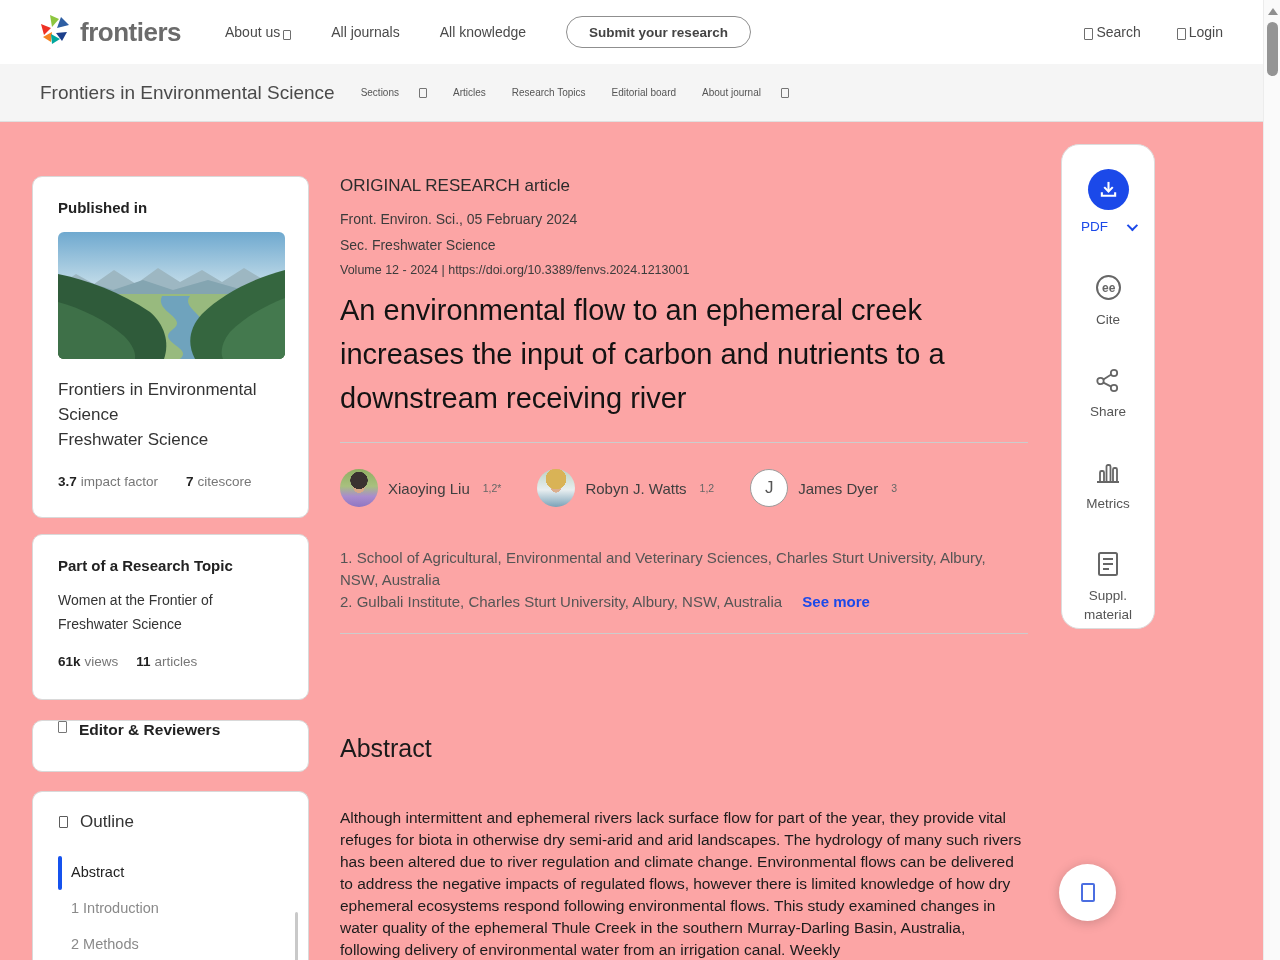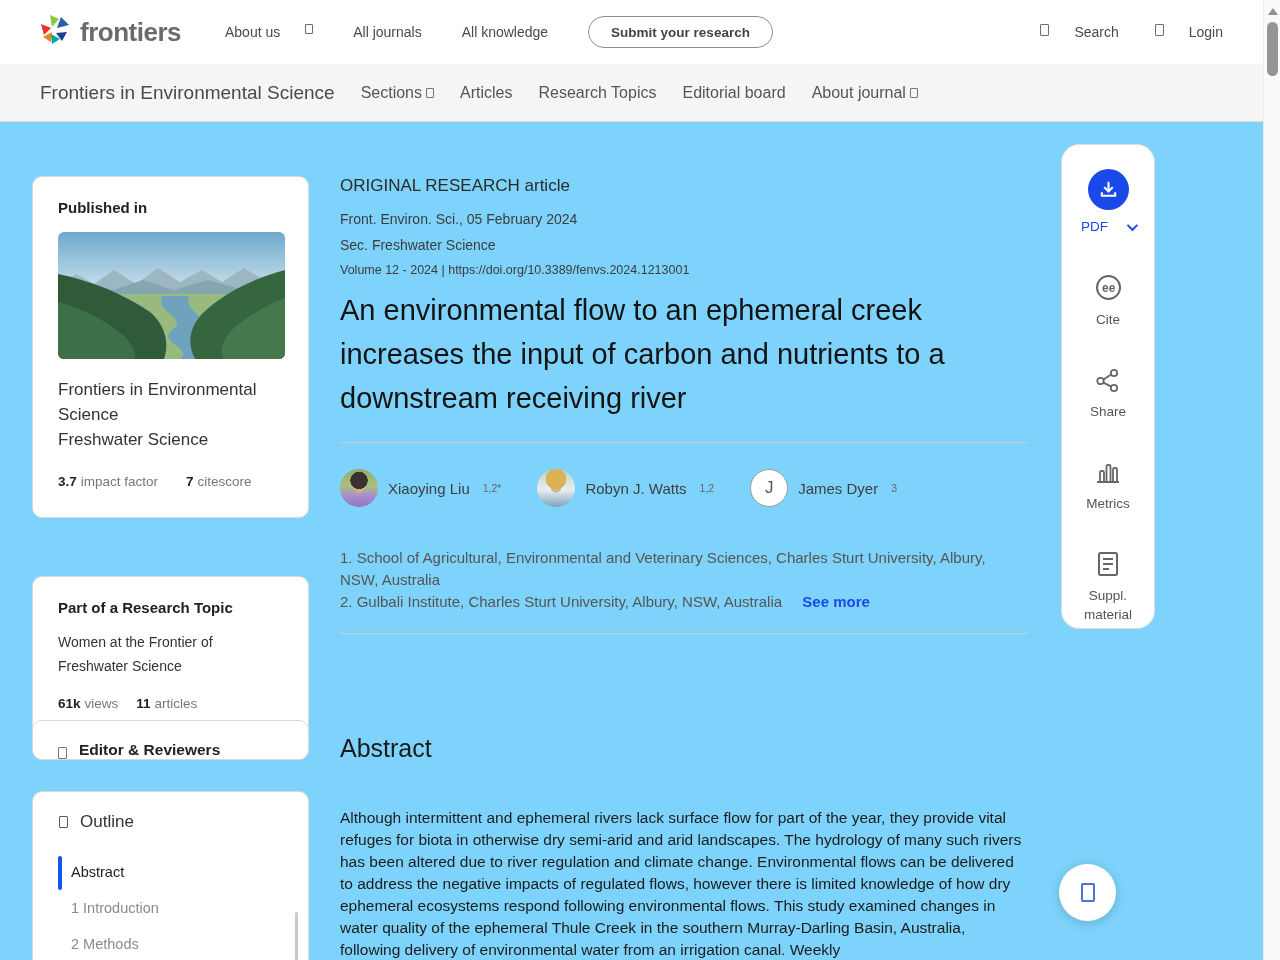--- a/index.html
+++ b/index.html
@@ -1,55 +1,55 @@
 <!DOCTYPE html>
 <html><head>
 <meta charset="utf-8">
 <style>
   * { margin:0; padding:0; box-sizing:border-box; }
   html,body { width:1280px; height:960px; }
   body { font-family:"Liberation Sans","DejaVu Sans",sans-serif; background:#fff; overflow:hidden; }
-  .page { position:relative; width:1280px; height:960px; background:#7dd3fc; overflow:hidden; }
+  .page { position:relative; width:1280px; height:960px; background:#fca5a5; overflow:hidden; }
 
   
   .scroll-rail { position:absolute; top:0; right:0; width:17px; height:960px; background:#fafafa; border-left:1px solid #ececec; }
   .scroll-up-arrow { position:absolute; top:8px; left:4px; width:0; height:0; border-left:5px solid transparent; border-right:5px solid transparent; border-bottom:7px solid #8f8f8f; }
   .scroll-thumb { position:absolute; top:22px; left:3px; width:11px; height:54px; background:#949494; border-radius:6px; }
 
   
   .header { position:absolute; top:0; left:0; width:1263px; height:64px; background:#fff; display:flex; align-items:center; }
   .logo { display:flex; align-items:center; gap:8px; margin-left:38px; cursor:pointer; }
   .logo-text { font-size:26px; font-weight:bold; color:#6b6b6b; letter-spacing:-0.5px; }
   .header-nav { display:flex; align-items:center; margin-left:44px; gap:40px; }
-  .header-link { font-size:14px; color:#4a4a4a; cursor:pointer; display:flex; align-items:flex-start; gap:25px; }
+  .header-link { font-size:14px; color:#4a4a4a; cursor:pointer; display:flex; align-items:flex-end; gap:3px; }
   .tofu { display:inline-block; width:9px; height:12px; border:1px solid currentColor; border-radius:1px; opacity:.8; }
   .tofu-sm { width:8px; height:10px; }
   .submit-btn { margin-left:40px; height:32px; padding:0 22px; border:1px solid #8f8f8f; border-radius:17px; background:#fff; font-size:13.5px; font-weight:bold; color:#444; display:flex; align-items:center; cursor:pointer; }
   .header-right { margin-left:auto; margin-right:40px; display:flex; align-items:center; gap:36px; }
 
   
   .subnav { position:absolute; top:64px; left:0; width:1263px; height:58px; background:#f5f5f5; border-bottom:1px solid #e0e0e0; display:flex; align-items:center; }
   .subnav-journal { margin-left:40px; font-size:19px; color:#4a4a4a; cursor:pointer; }
   .subnav-links { display:flex; align-items:center; margin-left:26px; gap:26px; }
-  .subnav-link { font-size:16px; color:#555; cursor:pointer; display:flex; align-items:center; gap:4px; }
+  .subnav-link { font-size:10px; color:#555; cursor:pointer; display:flex; align-items:center; gap:20px; }
 
   
   .card { position:absolute; left:32px; width:277px; background:#fff; border:1px solid #d9d9d9; border-radius:10px; }
   .card-pubin { top:176px; height:342px; padding:22px 25px; }
   .card-title { font-size:15px; font-weight:bold; color:#222; }
   .cover-img { margin-top:16px; width:227px; height:127px; border-radius:6px; overflow:hidden; display:block; }
   .journal-name { margin-top:18px; font-size:17px; line-height:25px; color:#333; cursor:pointer; }
   .stats-row { margin-top:22px; display:flex; gap:28px; font-size:13.5px; color:#777; }
   .stat-val { font-weight:bold; color:#222; margin-right:4px; }
 
-  .card-topic { top:534px; height:166px; padding:22px 25px;margin-top:42px; }
+  .card-topic { top:534px; height:166px; padding:22px 25px; }
   .topic-name { margin-top:14px; font-size:14px; line-height:24px; color:#333; cursor:pointer; }
   .topic-stats { margin-top:18px; display:flex; gap:18px; font-size:13.5px; color:#777; }
 
-  .card-editors { top:720px; height:40px; padding:0 25px; display:flex; align-items:flex-end; gap:12px; cursor:pointer; }
+  .card-editors { top:720px; height:52px; padding:0 25px; display:flex; align-items:flex-start; gap:12px; cursor:pointer; }
   .card-editors .label { font-size:15.5px; font-weight:bold; color:#222; }
   .card-editors .tofu { color:#555; }
 
   .card-outline { top:791px; height:240px; padding:20px 0 0 0; border-bottom:none; border-bottom-left-radius:0; border-bottom-right-radius:0; }
   .outline-head { display:flex; align-items:center; gap:12px; padding:0 0 0 26px; font-size:17px; color:#333; }
   .outline-list { position:relative; margin-top:22px; }
   .outline-item { position:relative; padding:10px 0 10px 38px; font-size:14.5px; color:#8a8a8a; cursor:pointer; }
   .outline-item.active { color:#222; }
   .outline-item.active .active-bar { position:absolute; left:25px; top:2px; width:4px; height:34px; background:#1552ee; border-radius:2px; }
   .outline-scrollbar { position:absolute; top:58px; right:10px; width:3px; height:110px; background:#c9c9c9; border-radius:2px; }

